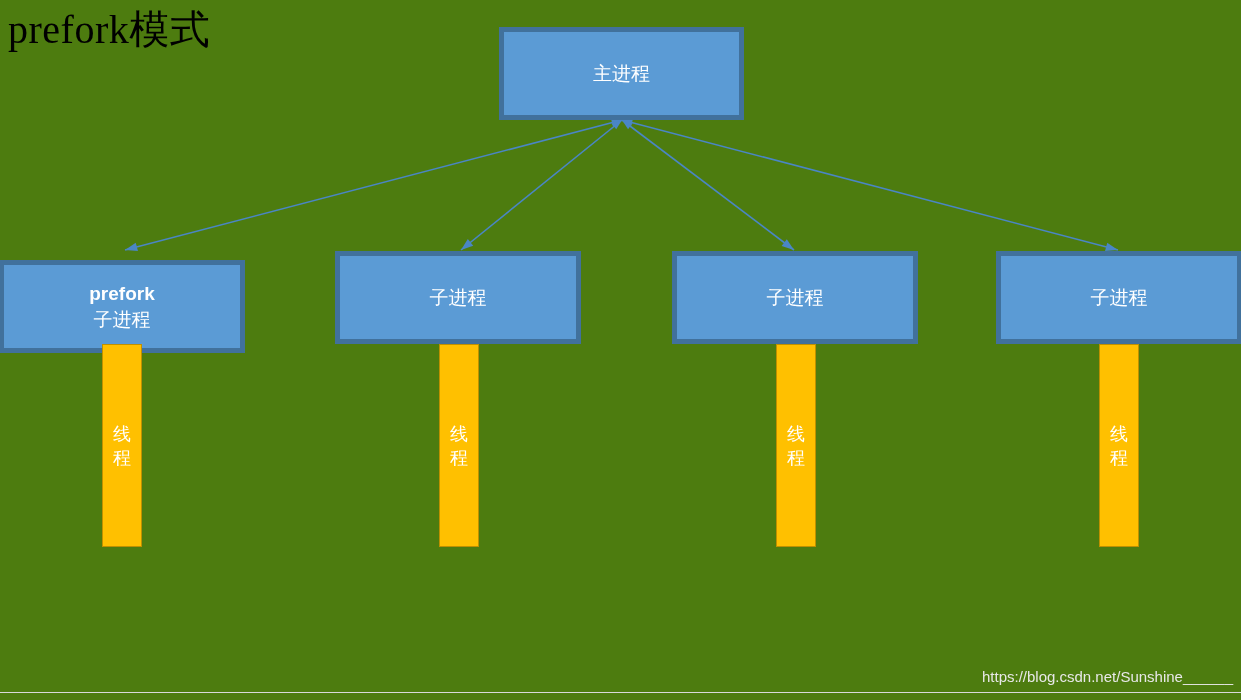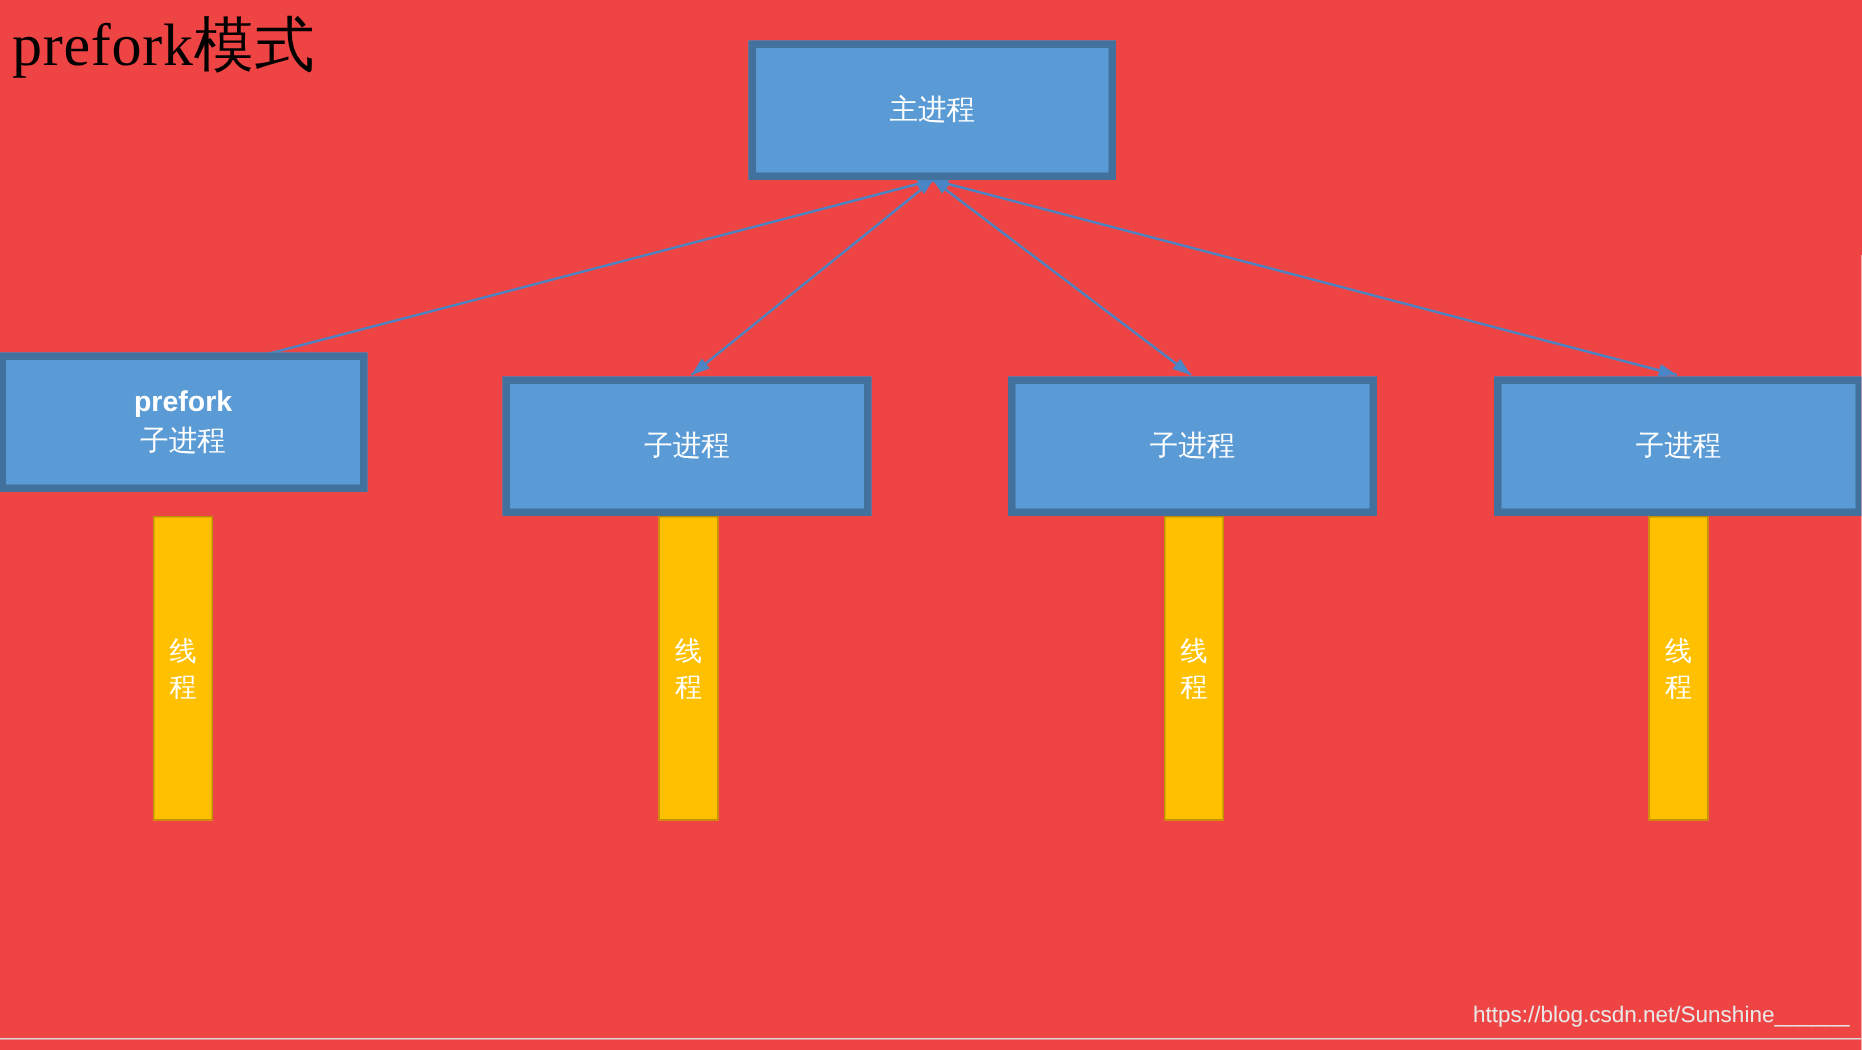--- a/index.html
+++ b/index.html
@@ -7,21 +7,21 @@
     padding: 0;
     background: #ffffff;
   }
   body {
     font-family: "Liberation Sans", sans-serif;
   }
   #canvas {
     position: relative;
     width: 1241px;
     height: 700px;
-    background: #ef4444;
+    background: #4d7c0f;
     overflow: hidden;
   }
   #arrow-layer {
     position: absolute;
     left: 0;
     top: 0;
     width: 1241px;
     height: 700px;
     pointer-events: none;
   }
@@ -113,21 +113,21 @@
       <polygon points="622,120 632.4849851895381,123.32642233866464 628.0612072784008,129.1794208057078" fill="#4A86C5"></polygon>
       <line x1="622" y1="120" x2="1118" y2="250" stroke="#4A86C5" stroke-width="1.6"></line>
       <polygon points="1118,250 1105.0454766546636,251.08642758393424 1107.2437779763652,242.6990625411338" fill="#4A86C5"></polygon>
       <polygon points="622,120 632.9615197537462,119.08071512128642 631.1014186353832,126.17771631134832" fill="#4A86C5"></polygon>
     </svg>
 
   <div class="proc-box" id="root-box" style="left: 499px; top: 27px; width: 245px; height: 93px; background: rgb(91, 155, 213); border-color: rgb(65, 113, 156); color: rgb(255, 255, 255);">
     <div class="line-cjk">主进程</div>
   </div>
 
-  <div class="proc-box" id="child-box-0" style="left: -1px; top: 235px; width: 246px; height: 93px; background: rgb(91, 155, 213); border-color: rgb(65, 113, 156); color: rgb(255, 255, 255);">
+  <div class="proc-box" id="child-box-0" style="left: -1px; top: 260px; width: 246px; height: 93px; background: rgb(91, 155, 213); border-color: rgb(65, 113, 156); color: rgb(255, 255, 255);">
     <div class="line-latin">prefork</div>
     <div class="line-cjk">子进程</div>
   </div>
   <div class="proc-box" id="child-box-1" style="left: 335px; top: 251px; width: 246px; height: 93px; background: rgb(91, 155, 213); border-color: rgb(65, 113, 156); color: rgb(255, 255, 255);">
     <div class="line-cjk">子进程</div>
   </div>
   <div class="proc-box" id="child-box-2" style="left: 672px; top: 251px; width: 246px; height: 93px; background: rgb(91, 155, 213); border-color: rgb(65, 113, 156); color: rgb(255, 255, 255);">
     <div class="line-cjk">子进程</div>
   </div>
   <div class="proc-box" id="child-box-3" style="left: 996px; top: 251px; width: 246px; height: 93px; background: rgb(91, 155, 213); border-color: rgb(65, 113, 156); color: rgb(255, 255, 255);">

